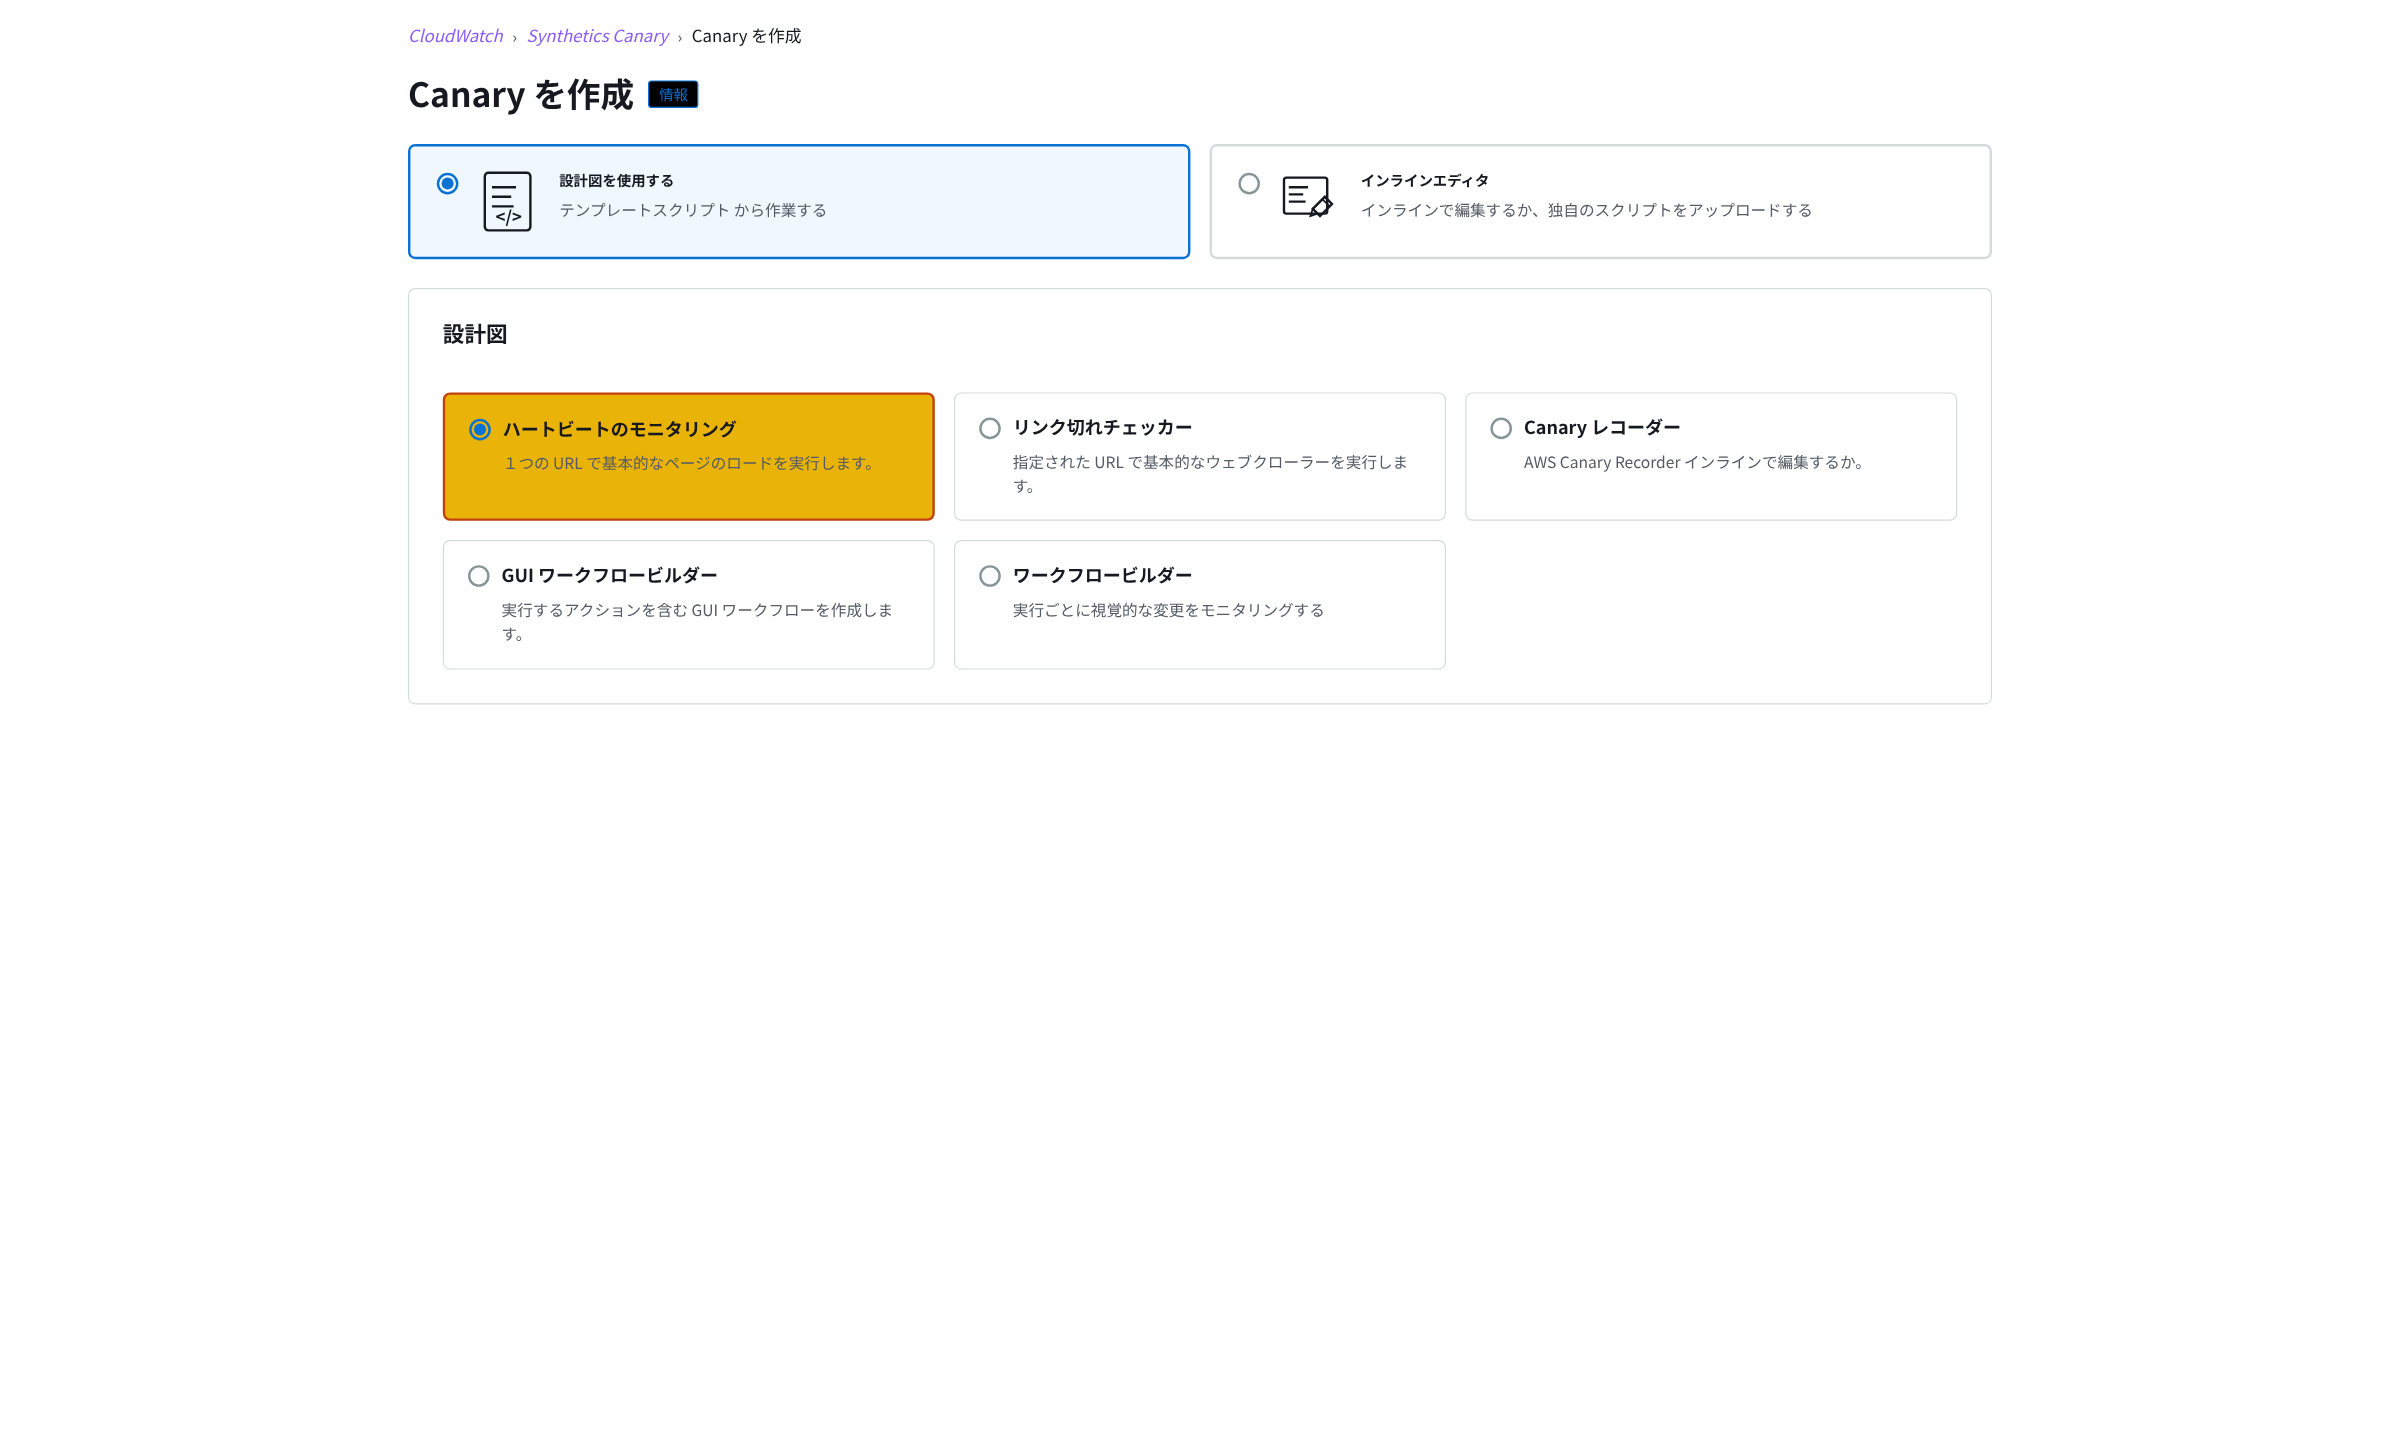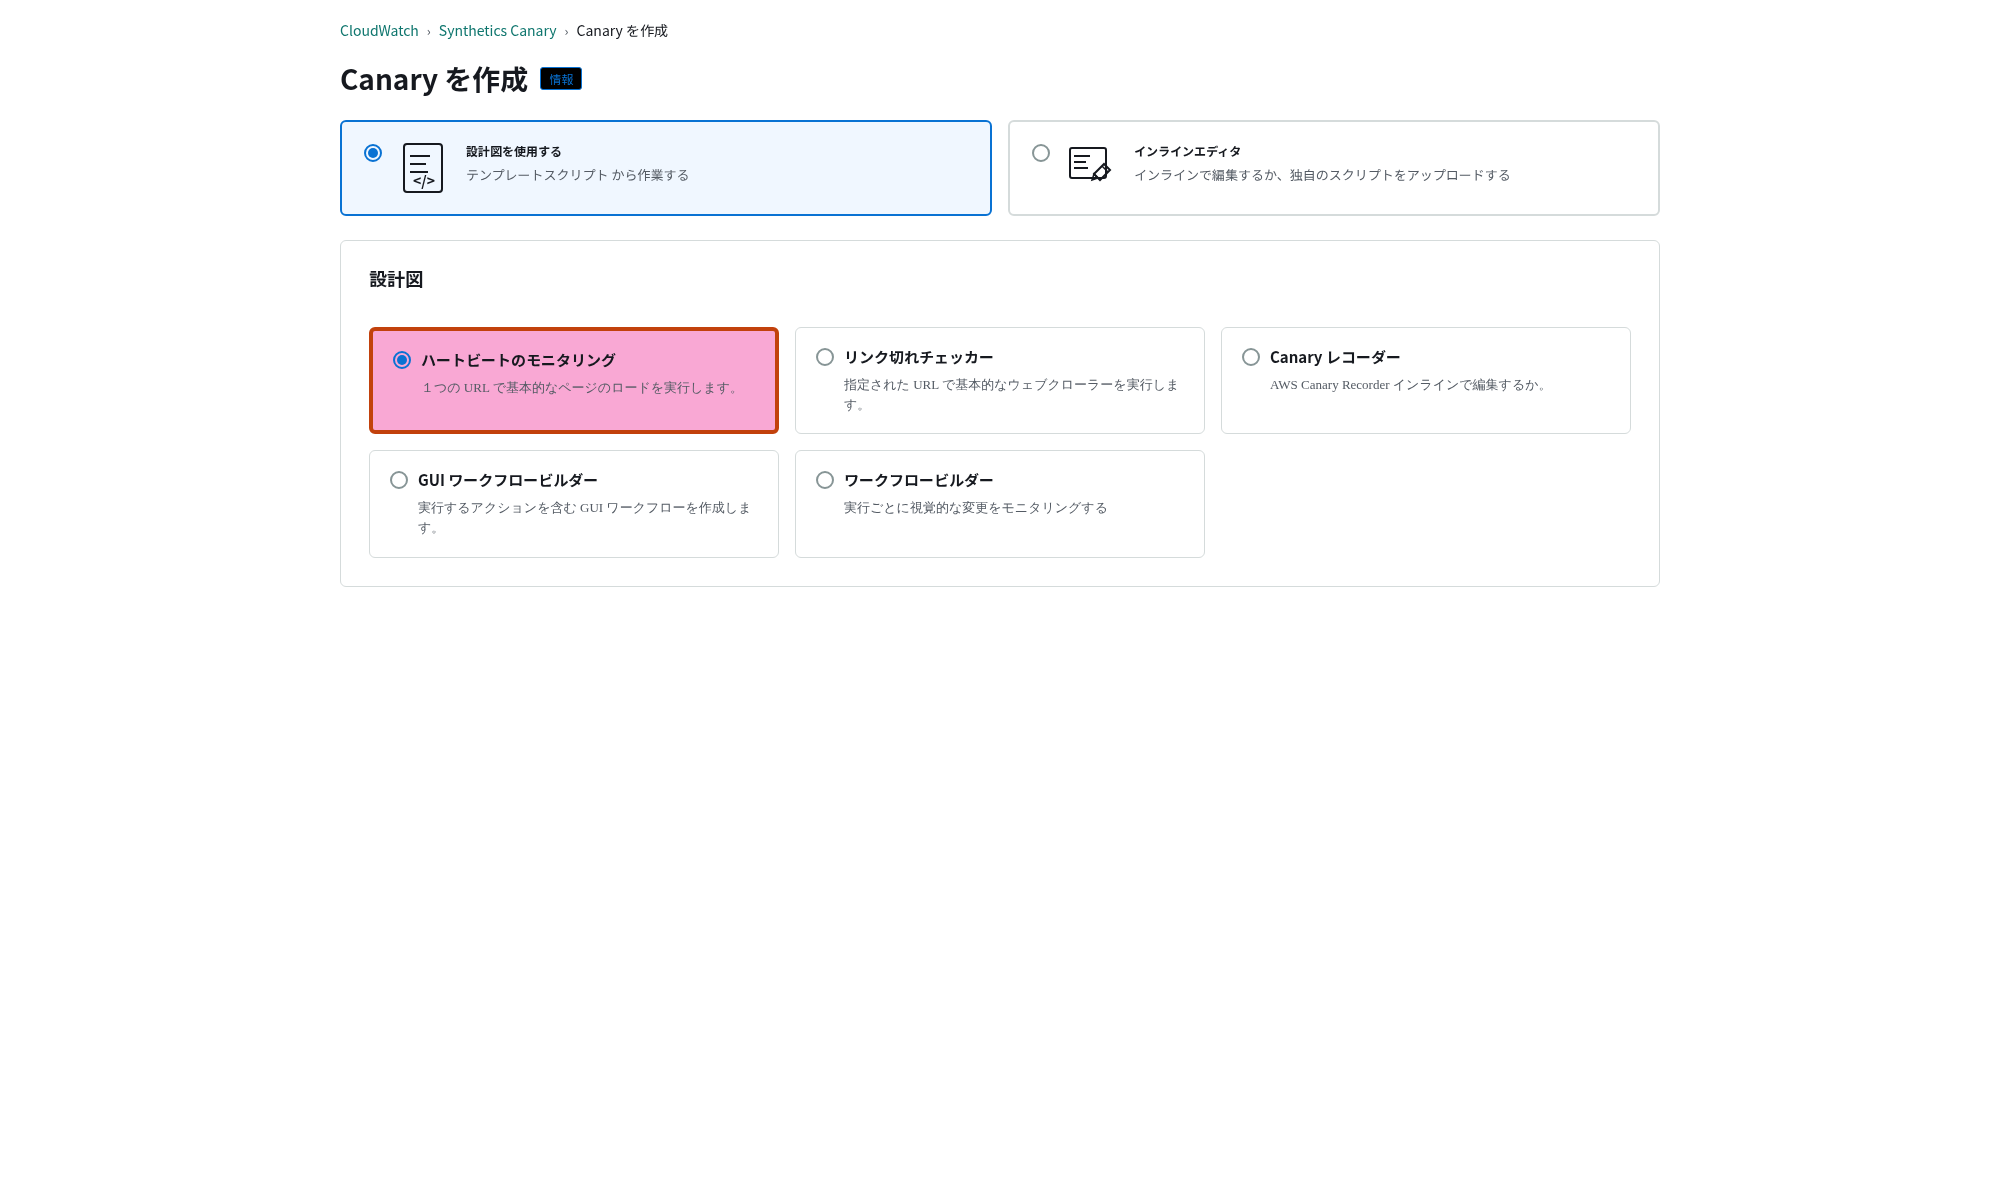--- a/index.html
+++ b/index.html
@@ -15,23 +15,24 @@
       padding: 20px 40px 40px 40px;
     }
     .breadcrumb {
       display: flex;
       align-items: center;
       gap: 8px;
       font-size: 14px;
       margin-bottom: 18px;
     }
     .breadcrumb-link {
-      color: #0f766e;
+      color: #8b5cf6;
       cursor: pointer;
       text-decoration: none;
+      font-style: italic;
     }
     .breadcrumb-sep {
       color: #545b64;
       font-size: 13px;
     }
     .breadcrumb-current {
       color: #16191f;
     }
     .page-title-row {
       display: flex;
@@ -138,22 +139,22 @@
       gap: 16px;
     }
     .blueprint-card {
       border: 1px solid #d5dbdb;
       border-radius: 6px;
       padding: 18px 20px;
       cursor: pointer;
       background: #fff;
     }
     .blueprint-card.selected {
-      border: 4px solid #c2410c;
-      background: #f9a8d4;
+      border: 2px solid #c2410c;
+      background: #eab308;
     }
     .blueprint-card-header {
       display: flex;
       align-items: center;
       gap: 10px;
       margin-bottom: 8px;
     }
     .blueprint-radio {
       width: 18px;
       height: 18px;
@@ -177,21 +178,20 @@
     .blueprint-card-title {
       font-size: 15px;
       font-weight: 700;
       color: #16191f;
     }
     .blueprint-card-desc {
       font-size: 13px;
       color: #545b64;
       line-height: 1.55;
       padding-left: 28px;
-      font-family: Liberation Serif, serif;
     }
   </style>
 </head>
 <body>
 
 <div class="page-container">
 
   <nav class="breadcrumb">
     <a class="breadcrumb-link">CloudWatch</a>
     <span class="breadcrumb-sep">›</span>

